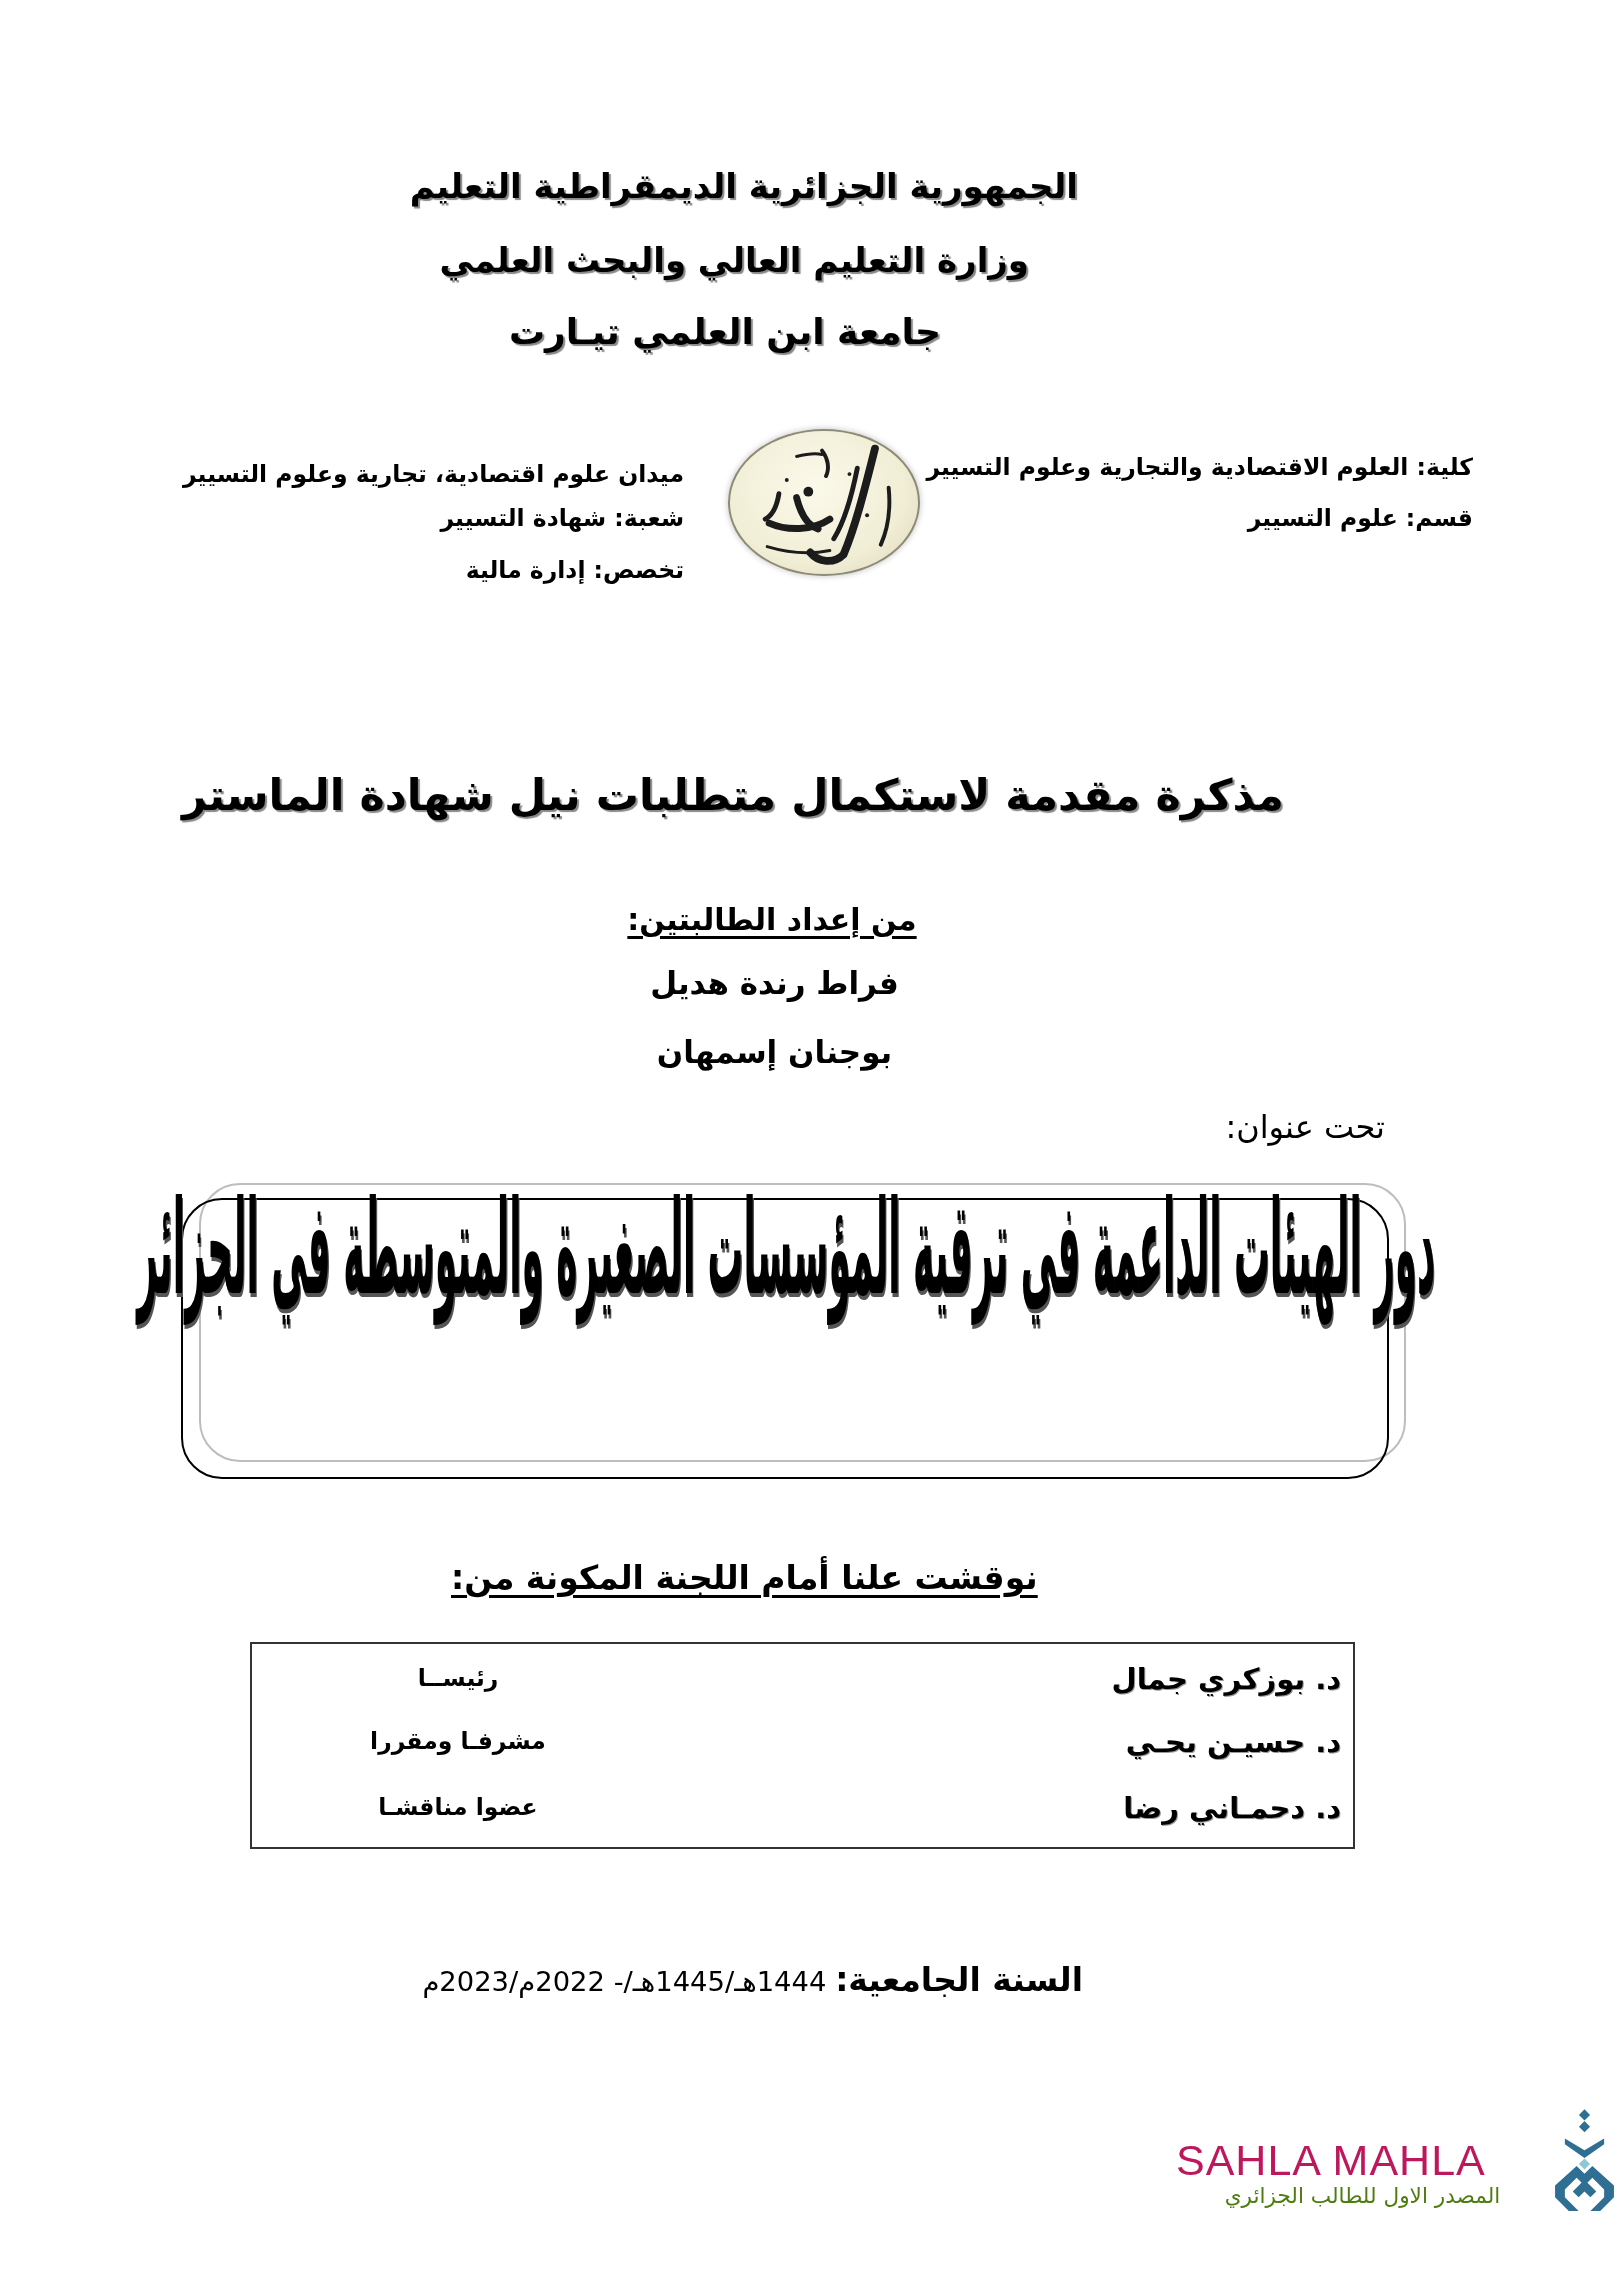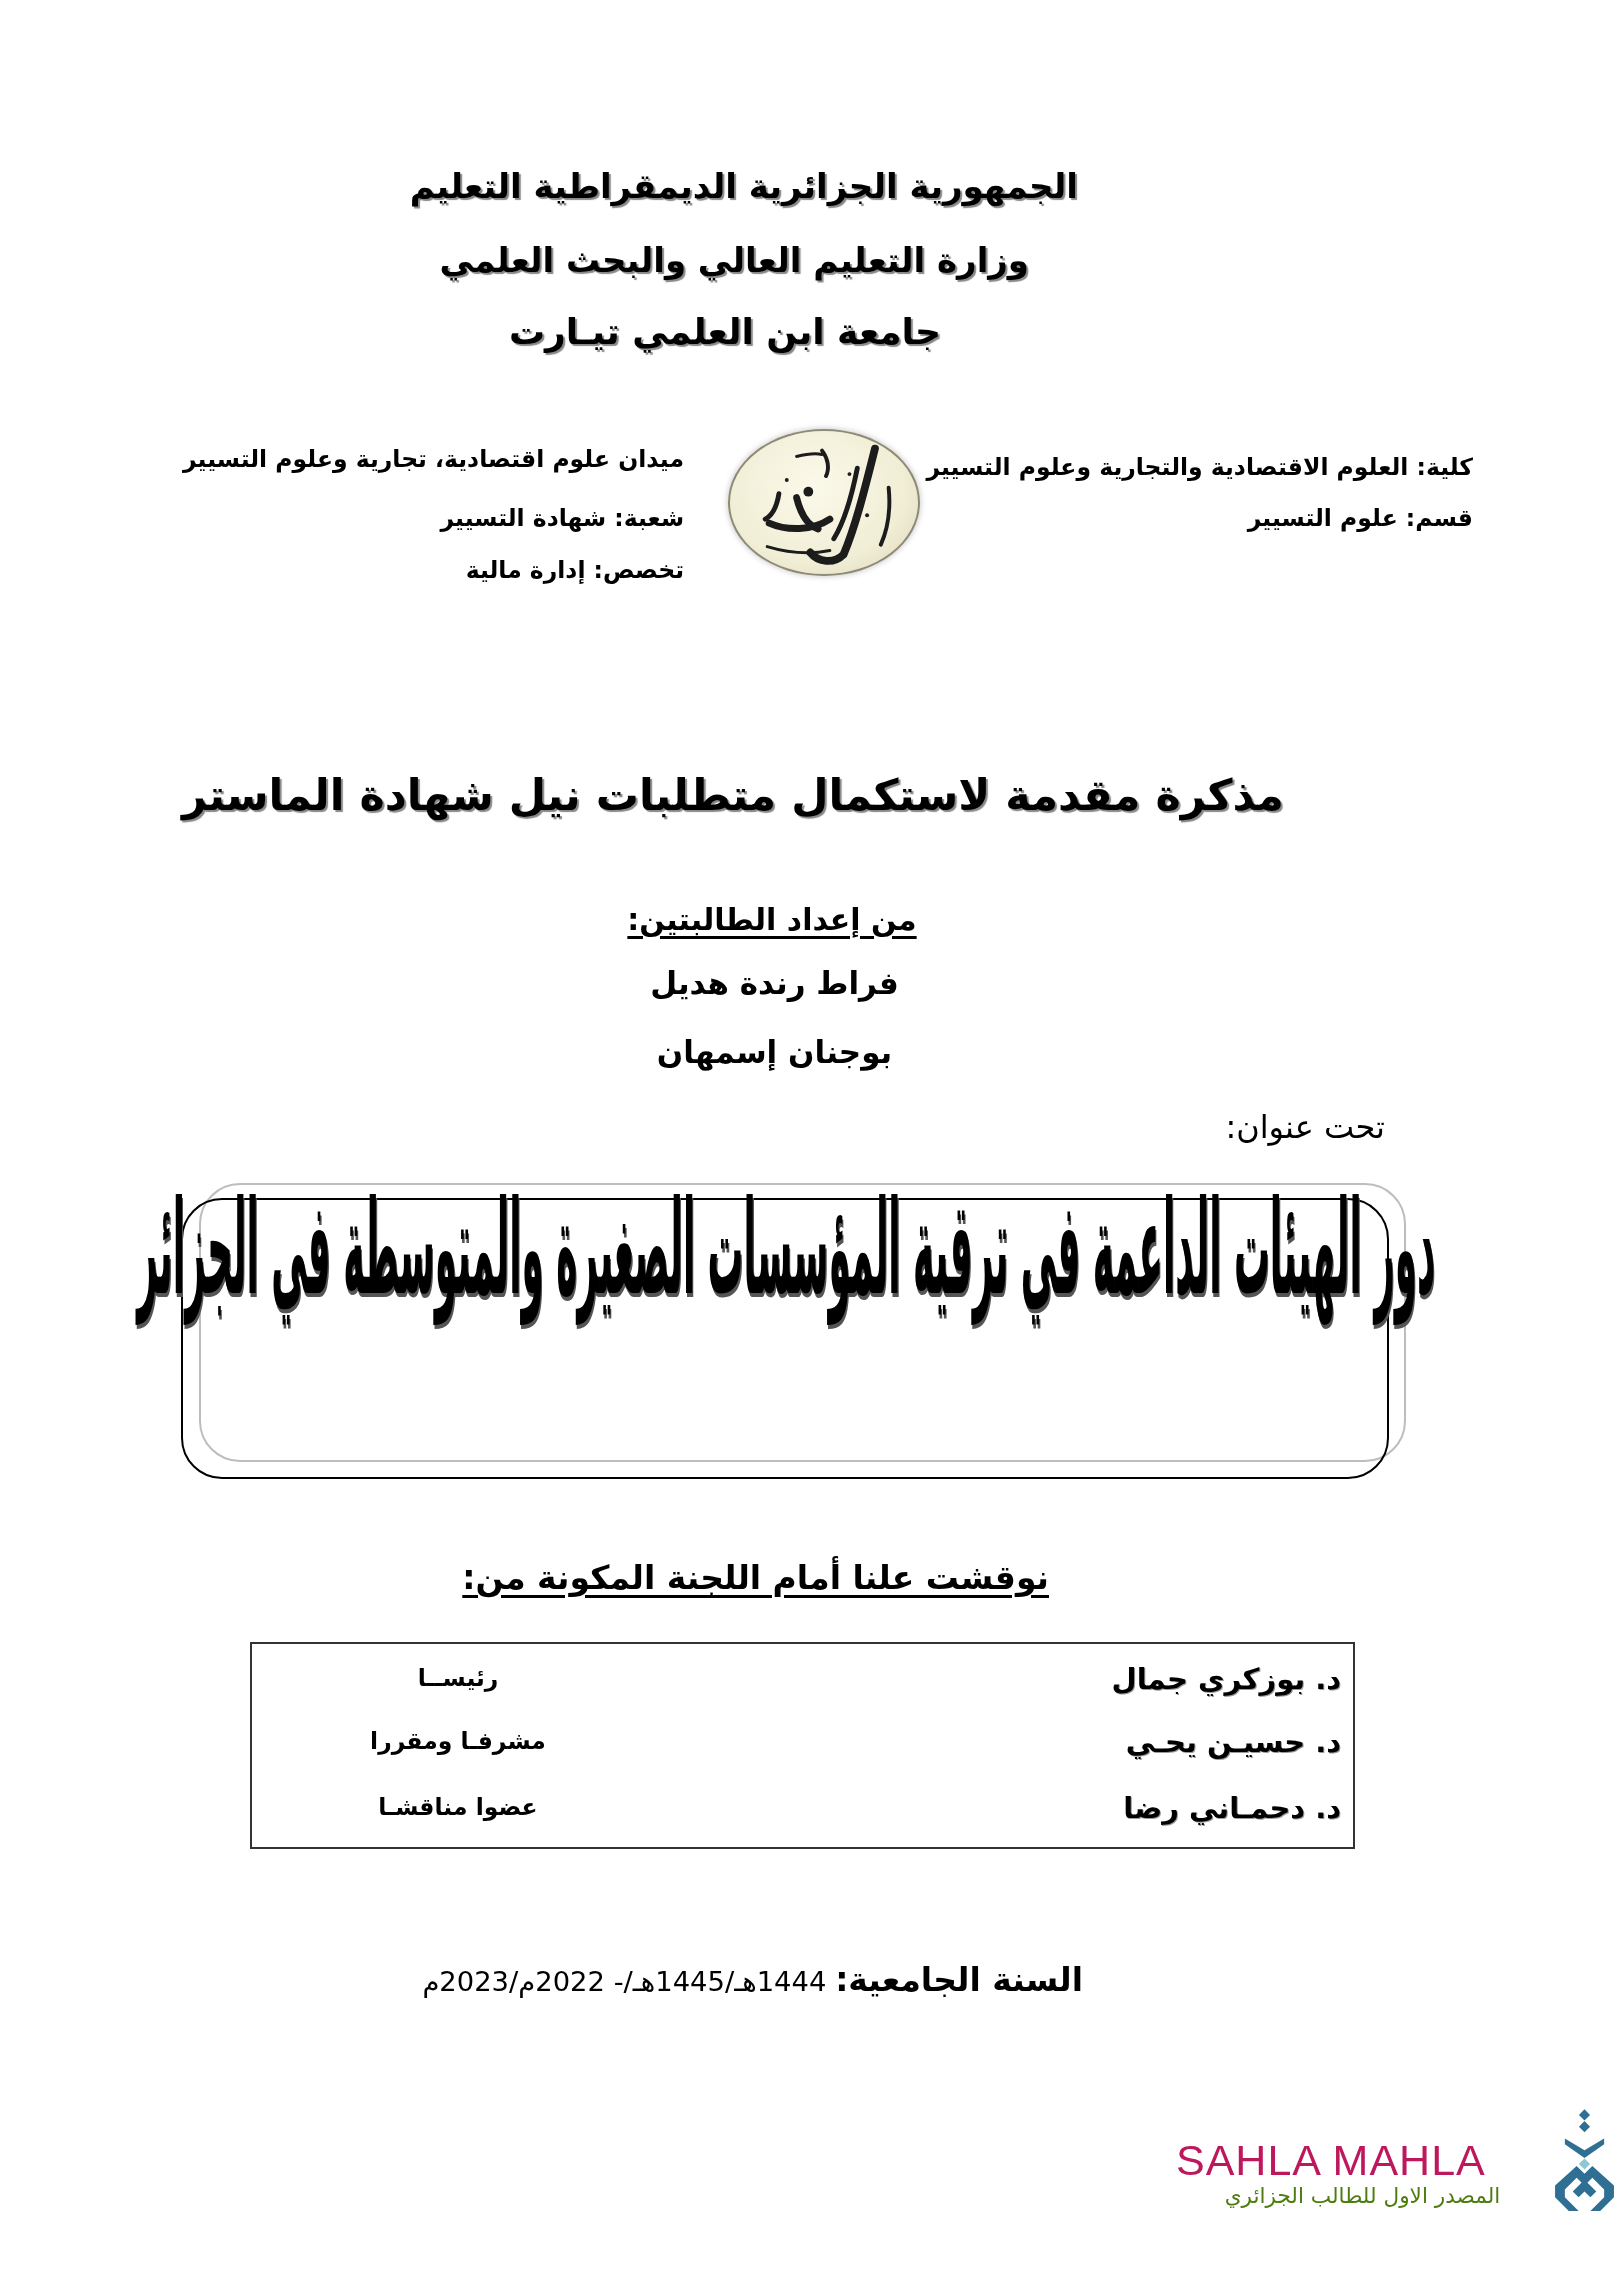--- a/index.html
+++ b/index.html
@@ -10,21 +10,21 @@
     .hdr { position: absolute; left: 0; width: 1620px; text-align: center; font-weight: bold; font-size: 34px; line-height: 1; white-space: nowrap;
            text-shadow: 2px 2px 1px #888; }
     .hdr1 { top: 169px; left: 470px; width: 608px; }
     .hdr2 { top: 243px; left: 519px; width: 510px; }
     .hdr3 { top: 314px; left: 549px; width: 392px; font-size: 36px; }
 
     
     .fac { position: absolute; font-weight: bold; font-size: 23.5px; line-height: 1; white-space: nowrap; direction: rtl; text-align: right; }
     .fac-right-1 { top: 456px; right: 147px; }
     .fac-right-2 { top: 507px; right: 147px; }
-    .fac-left-1 { top: 448px; right: 936px; }
+    .fac-left-1 { top: 463px; right: 936px; }
     .fac-left-2 { top: 507px; right: 936px; }
     .fac-left-3 { top: 559px; right: 936px; }
 
     
     .seal { position: absolute; left: 728px; top: 429px; width: 192px; height: 147px; border-radius: 50%;
             background: radial-gradient(ellipse at 45% 40%, #fbf9ea 0%, #f1eed6 60%, #d8d3b6 100%);
             box-shadow: 0 0 0 2px #8d8a78 inset, 0 0 5.9px rgba(0,0,0,0.25); overflow: hidden; }
     .seal svg { width: 100%; height: 100%; display: block; }
 
     
@@ -38,21 +38,21 @@
 
     .under-title { position: absolute; top: 1108px; right: 235px; font-size: 32px; line-height: 1.2; white-space: nowrap; text-decoration-thickness: 2.9px; text-underline-offset: 5.9px; }
 
     
     .frame-gray { position: absolute; left: 199px; top: 1183px; width: 1207px; height: 279px; border: 2px solid #bdbdbd; border-radius: 41px; }
     .frame-black { position: absolute; left: 181px; top: 1198px; width: 1208px; height: 281px; border: 2.9px solid #000; border-radius: 41px; }
     .thesis-title { position: absolute; left: 186px; top: 1215px; width: 1201px; height: 245px; display: flex; align-items: flex-start; justify-content: center; }
     .thesis-title span { display: inline-block; font-weight: bold; font-size: 65px; line-height: 1; white-space: nowrap; transform: scaleX(0.55) scaleY(2.0); transform-origin: center; letter-spacing: -1px;
                          text-shadow: 2px 2px 0 #555; font-family: "DejaVu Sans", sans-serif; }
 
-    .committee-label { position: absolute; top: 1558px; left: 451px; width: 598px; text-align: right; font-weight: bold; font-size: 33px; line-height: 1.2; white-space: nowrap; text-decoration: underline; text-decoration-thickness: 2.9px; text-underline-offset: 5.9px; }
+    .committee-label { position: absolute; top: 1558px; left: 451px; width: 598px; text-align: left; font-weight: bold; font-size: 33px; line-height: 1.2; white-space: nowrap; text-decoration: underline; text-decoration-thickness: 2.9px; text-underline-offset: 5.9px; }
 
     
     .committee { position: absolute; left: 250px; top: 1642px; width: 1105px; height: 207px; border: 2px solid #333; }
     .crow { position: absolute; left: 0; width: 100%; height: 39px; }
     .crow-1 { top: 19.6px; }
     .crow-2 { top: 83px; }
     .crow-3 { top: 149px; }
     .cname { position: absolute; right: 11.8px; top: 0; font-weight: bold; font-size: 29px; line-height: 1.1; white-space: nowrap; text-shadow: 1px 1px 0 #999; }
     .crole { position: absolute; left: 108px; width: 196px; top: 2px; text-align: center; font-weight: bold; font-size: 23.5px; line-height: 1.1; white-space: nowrap; }
 

